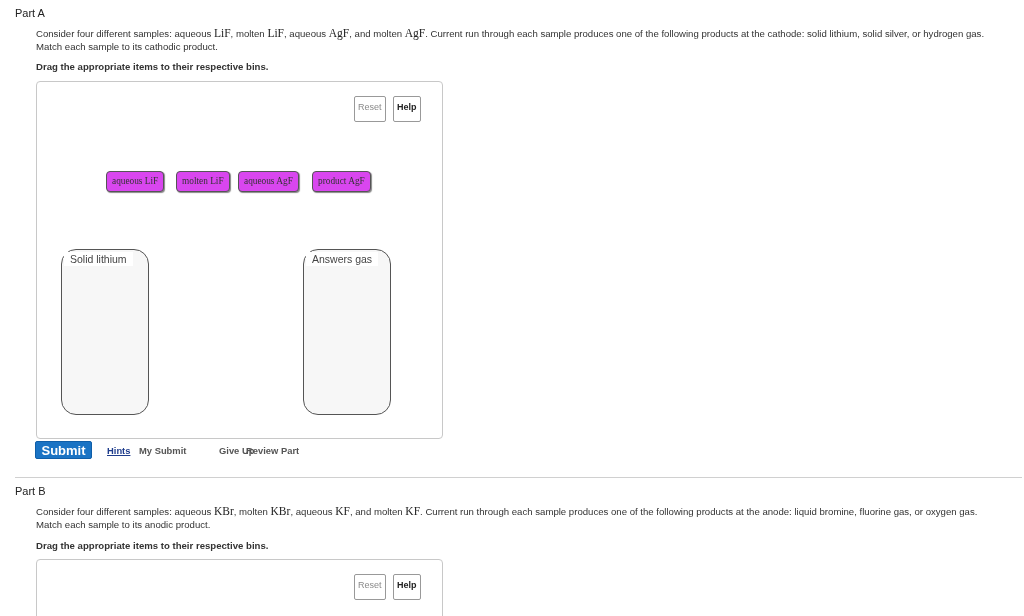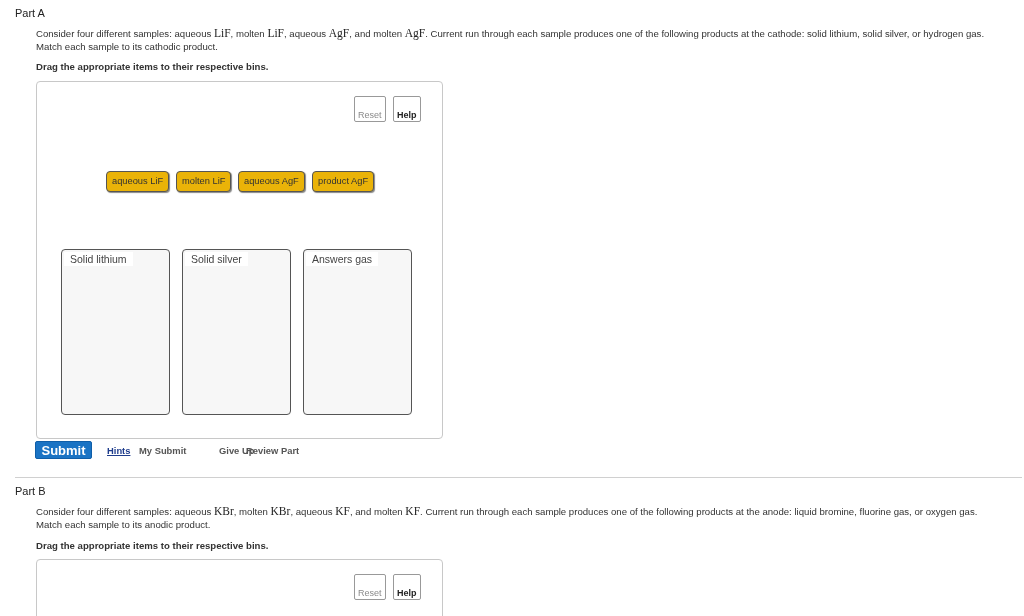--- a/index.html
+++ b/index.html
@@ -2,25 +2,25 @@
 <html><head>
 <meta charset="utf-8">
 <style>
   html, body { margin:0; padding:0; background:#ffffff; }
   body { width:1024px; height:616px; overflow:hidden; position:relative; font-family:"Liberation Sans", sans-serif; color:#333; }
   .part-title { position:absolute; left:15px; font-size:11px; font-weight:normal; color:#222; }
   .prompt { position:absolute; left:36px; width:960px; font-size:9.6px; line-height:13px; color:#333; }
   .prompt .math { font-family:"Liberation Serif", serif; font-size:11.5px; color:#222; }
   .instr { position:absolute; left:36px; font-size:9.6px; font-weight:bold; color:#333; }
   .panel { position:absolute; left:36px; width:405px; border:1px solid #c8c8c8; border-radius:4px; background:#fff; }
-  .tool-btn { position:absolute; height:26px; font-size:9px; line-height:13px; padding:12px 3px; border:1px solid #999; border-radius:2px; background:#fff; box-sizing:border-box; }
+  .tool-btn { position:absolute; height:26px; font-size:9px; line-height:13px; padding:4px 3px; border:1px solid #999; border-radius:2px; background:#fff; box-sizing:border-box; }
   .reset-btn { color:#8a8a8a; }
   .help-btn { color:#222; font-weight:bold; }
-  .chip { position:absolute; top:89px; height:21px; box-sizing:border-box; border:1.5px solid #555; border-radius:4px; background:#eab308; box-shadow:1px 1px 1px #888; font-size:9.3px; line-height:18px; color:#333; padding:0 5px; white-space:nowrap; }
-  .bin { position:absolute; top:167px; width:109px; height:166px; box-sizing:border-box; border:1.5px solid #555; border-radius:4px; background:#f7f7f7; }
+  .chip { position:absolute; top:89px; height:21px; box-sizing:border-box; border:1.5px solid #555; border-radius:4px; background:#d946ef; box-shadow:1px 1px 1px #888; font-size:9.3px; line-height:18px; color:#333; padding:0 5px; white-space:nowrap;font-family:Liberation Serif, serif; }
+  .bin { position:absolute; top:167px; width:88px; height:166px; box-sizing:border-box; border:1.5px solid #555; border-radius:15px; background:#f7f7f7; }
   .bin-label { position:absolute; left:2px; top:2px; padding:1px 6px; background:#fff; font-size:10.5px; color:#444; }
   .submit-btn { position:absolute; left:35px; top:441px; width:57px; height:18px; background:#1a73c4; color:#fff; font-size:13px; font-weight:bold; text-align:center; line-height:18px; border-radius:2px; border:1px solid #0f5ea8; box-sizing:border-box; }
   .link { position:absolute; top:445px; font-size:9.4px; color:#555; font-weight:bold; }
   .link.hints { color:#1e3c8c; text-decoration:underline; }
   .divider { position:absolute; left:15px; top:477px; width:1007px; height:1px; background:#d0d0d0; }
 </style>
 </head>
 <body>
 
 <div class="part-title" style="top:7px;">Part A</div>
@@ -36,23 +36,20 @@
   <div class="tool-btn help-btn" style="left:356px; top:14px;">Help</div>
 
   <div class="chip" style="left:69px;">aqueous LiF</div>
   <div class="chip" style="left:139px;">molten LiF</div>
   <div class="chip" style="left:201px;">aqueous AgF</div>
   <div class="chip" style="left:275px;">product AgF</div>
 
   <div class="bin" style="left:24px;">
     <div class="bin-label">Solid lithium</div>
   </div>
-  <div class="bin" style="left:145px;">
-    <div class="bin-label">Solid silver</div>
-  </div>
   <div class="bin" style="left:266px;">
     <div class="bin-label">Answers gas</div>
   </div>
 </div>
 
 <div class="submit-btn">Submit</div>
 <a class="link hints" style="left:107px;">Hints</a>
 <a class="link" style="left:139px;">My Submit</a>
 <a class="link" style="left:219px;">Give Up</a>
 <a class="link" style="left:246px;">Review Part</a>

